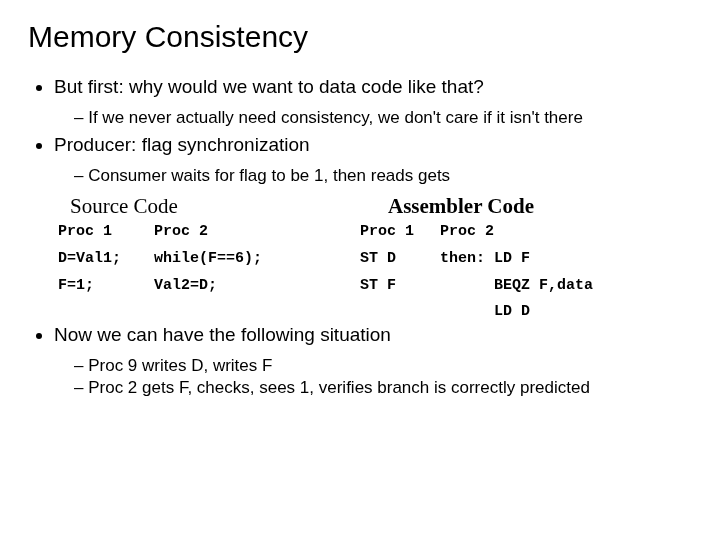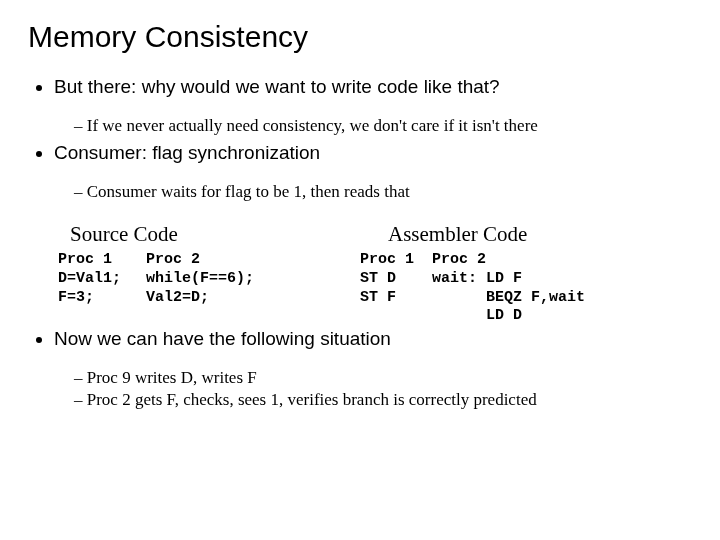--- a/index.html
+++ b/index.html
@@ -24,110 +24,110 @@
     list-style: disc;
     margin: 0;
     padding-left: 26px;
   }
   ul.b1 > li {
     font-size: 19px;
     margin-bottom: 2px;
   }
   ul.b2 {
     list-style: none;
-    margin: 18px 0 6px 0;
+    margin: 10px 0 6px 0;
     padding-left: 20px;
-    font-family: Liberation Serif, serif;
   }
   ul.b2 > li {
     font-size: 17px;
     margin-bottom: 2px;
   }
   ul.b2 > li::before {
     content: "– ";
   }
   .cols {
     display: flex;
-    margin-top: 20px;
+    margin-top: 8px;
     margin-bottom: 2px;
   }
   .col-left {
     flex: 0 0 50%;
     padding-left: 30px;
     box-sizing: border-box;
   }
   .col-right {
     flex: 0 0 50%;
     box-sizing: border-box;
   }
   .section-label {
     font-family: "Times New Roman", Times, serif;
     font-size: 21px;
     margin-bottom: 4px;
   }
   .col-left .section-label { padding-left: 12px; }
-  .col-right .section-label { padding-left: 28px; }
+  .col-right .section-label { padding-left: 28px; font-weight: bold; }
   .code-grid {
     display: grid;
     font-family: "Courier New", Courier, monospace;
     font-size: 15px;
     font-weight: bold;
     line-height: 1.25;
+    gap: 8px;
   }
   .col-left .code-grid {
     grid-template-columns: 88px auto;
   }
   .col-right .code-grid {
     grid-template-columns: 72px auto;
   }
   .code-grid span { white-space: pre; }
 </style>
 </head>
 <body>
 
 <div class="slide">
 
   <div class="title">Memory Consistency</div>
 
   <ul class="b1">
     <li>
-      <span>But there: why would we want to write code like that?</span>
+      <span>But first: why would we want to data code like that?</span>
       <ul class="b2">
         <li>If we never actually need consistency, we don't care if it isn't there</li>
       </ul>
     </li>
     <li>
-      <span>Consumer: flag synchronization</span>
+      <span>Producer: flag synchronization</span>
       <ul class="b2">
-        <li>Consumer waits for flag to be 1, then reads that</li>
+        <li>Consumer waits for flag to be 1, then reads gets</li>
       </ul>
     </li>
   </ul>
 
   <div class="cols">
     <div class="col-left">
       <div class="section-label">Source Code</div>
       <div class="code-grid">
         <span>Proc 1</span>
         <span>Proc 2</span>
         <span>D=Val1;</span>
         <span>while(F==6);</span>
-        <span>F=3;</span>
+        <span>F=1;</span>
         <span>Val2=D;</span>
       </div>
     </div>
     <div class="col-right">
       <div class="section-label">Assembler Code</div>
       <div class="code-grid">
         <span>Proc 1</span>
         <span>Proc 2</span>
         <span>ST D</span>
-        <span>wait: LD F</span>
+        <span>then: LD F</span>
         <span>ST F</span>
-        <span>      BEQZ F,wait</span>
+        <span>      BEQZ F,data</span>
         <span></span>
         <span>      LD D</span>
       </div>
     </div>
   </div>
 
   <ul class="b1">
     <li>
       <span>Now we can have the following situation</span>
       <ul class="b2">

